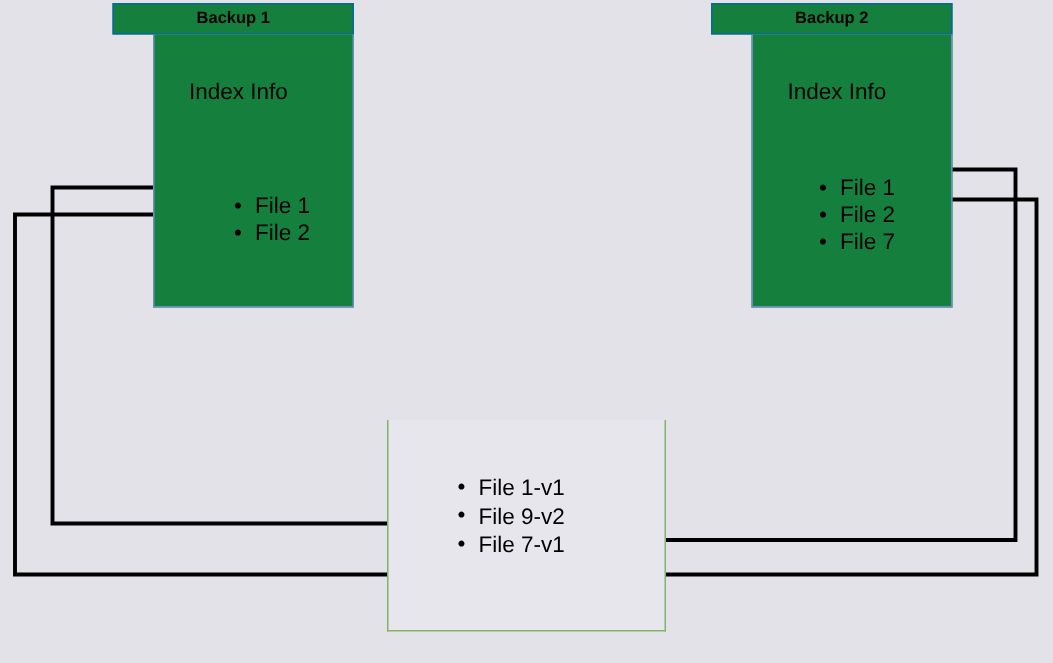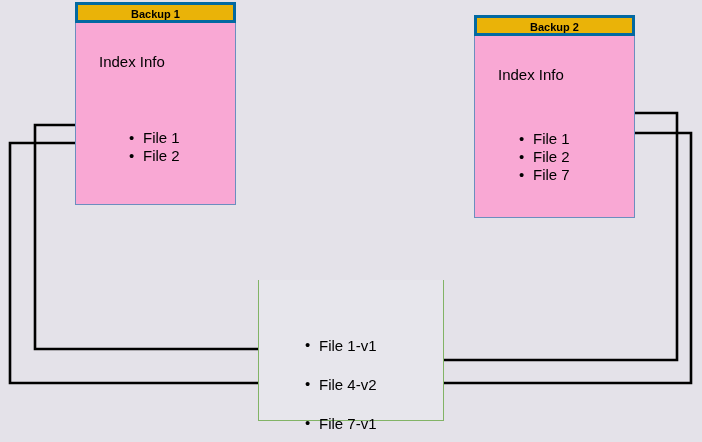--- a/index.html
+++ b/index.html
@@ -38,27 +38,28 @@
     font-size: 11px;
     font-weight: bold;
     color: #000000;
   }
   .box-body {
     box-sizing: border-box;
     position: relative;
   }
   
   .box-blue .box-header {
-    background: #eab308;
-    border: 3px solid #0369a1;
+    background: #15803d;
+    border: 1px solid #0369a1;
   }
   .box-blue .box-body {
-    background: #f9a8d4;
+    background: #15803d;
     border: 1px solid #6c8ebf;
     border-top: none;
+    margin-left: 27px;
   }
   
   .box-green .box-header {
     background: #d5e8d4;
     border: 1px solid #82b366;
   }
   .box-green .box-body {
     background: #e7e6ec;
     border: 1px solid #82b366;
     border-top: none;
@@ -88,21 +89,20 @@
     content: "\2022";
     position: absolute;
     left: 0;
     top: 0;
     font-size: 15px;
     line-height: 18px;
   }
   .dedup-list li {
     height: 19px;
     line-height: 19px;
-    margin-top: 20px;
   }
 </style>
 </head>
 <body>
 
 <div id="stage">
 
   <svg class="wires" viewBox="0 0 702 442" xmlns="http://www.w3.org/2000/svg">
     <defs>
       <marker id="arrowR" markerWidth="10" markerHeight="8" refX="9" refY="4" orient="auto" markerUnits="userSpaceOnUse">
@@ -126,35 +126,35 @@
     <div class="box-header">Backup 1</div>
     <div class="box-body" style="height:182px;">
       <span class="index-label" style="left:23px; top:30px;">Index Info</span>
       <ul class="file-list" style="left:53px; top:106px;">
         <li>File 1</li>
         <li>File 2</li>
       </ul>
     </div>
   </div>
 
-  <div class="box box-blue" style="left:474px; top:15px; width:161px; height:203px;">
+  <div class="box box-blue" style="left:474px; top:2px; width:161px; height:203px;">
     <div class="box-header">Backup 2</div>
     <div class="box-body" style="height:182px;">
       <span class="index-label" style="left:23px; top:30px;">Index Info</span>
       <ul class="file-list" style="left:44px; top:94px;">
         <li>File 1</li>
         <li>File 2</li>
         <li>File 7</li>
       </ul>
     </div>
   </div>
 
   <div class="box box-green" style="left:258px; top:280px; width:186px; height:162px;">
     <div class="box-body" style="height:141px;">
       <ul class="file-list dedup-list" style="left:46px; top:36px;">
         <li>File 1-v1</li>
-        <li>File 4-v2</li>
+        <li>File 9-v2</li>
         <li>File 7-v1</li>
       </ul>
     </div>
   </div>
 
 </div>
 
 </body></html>

